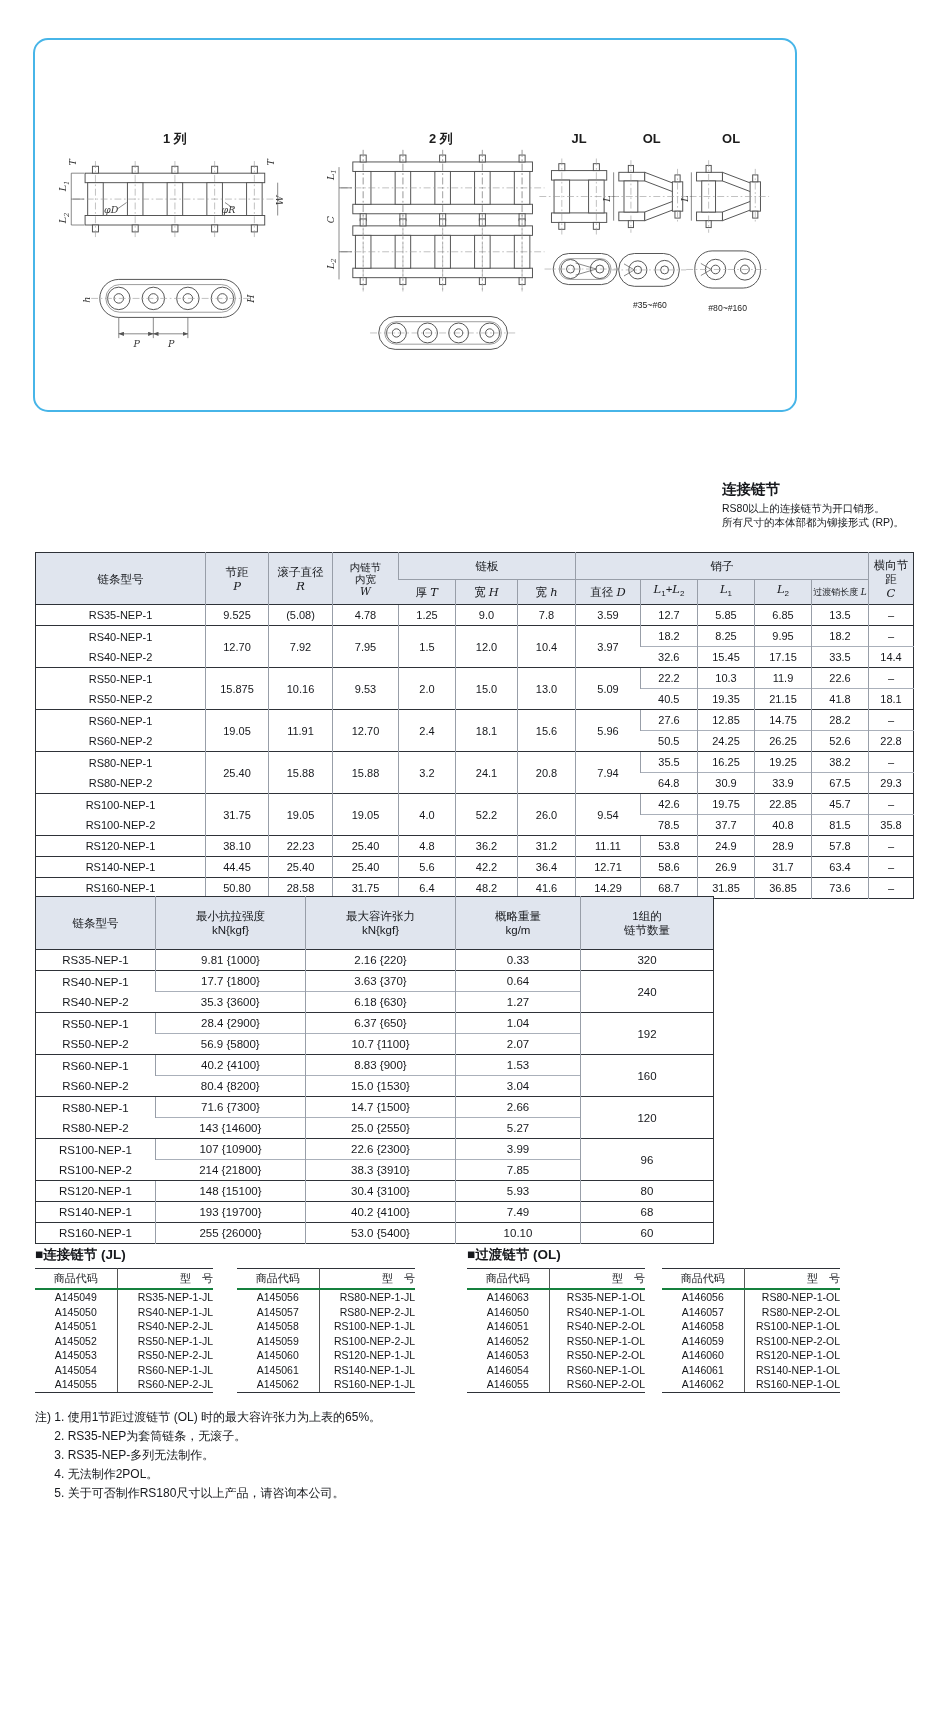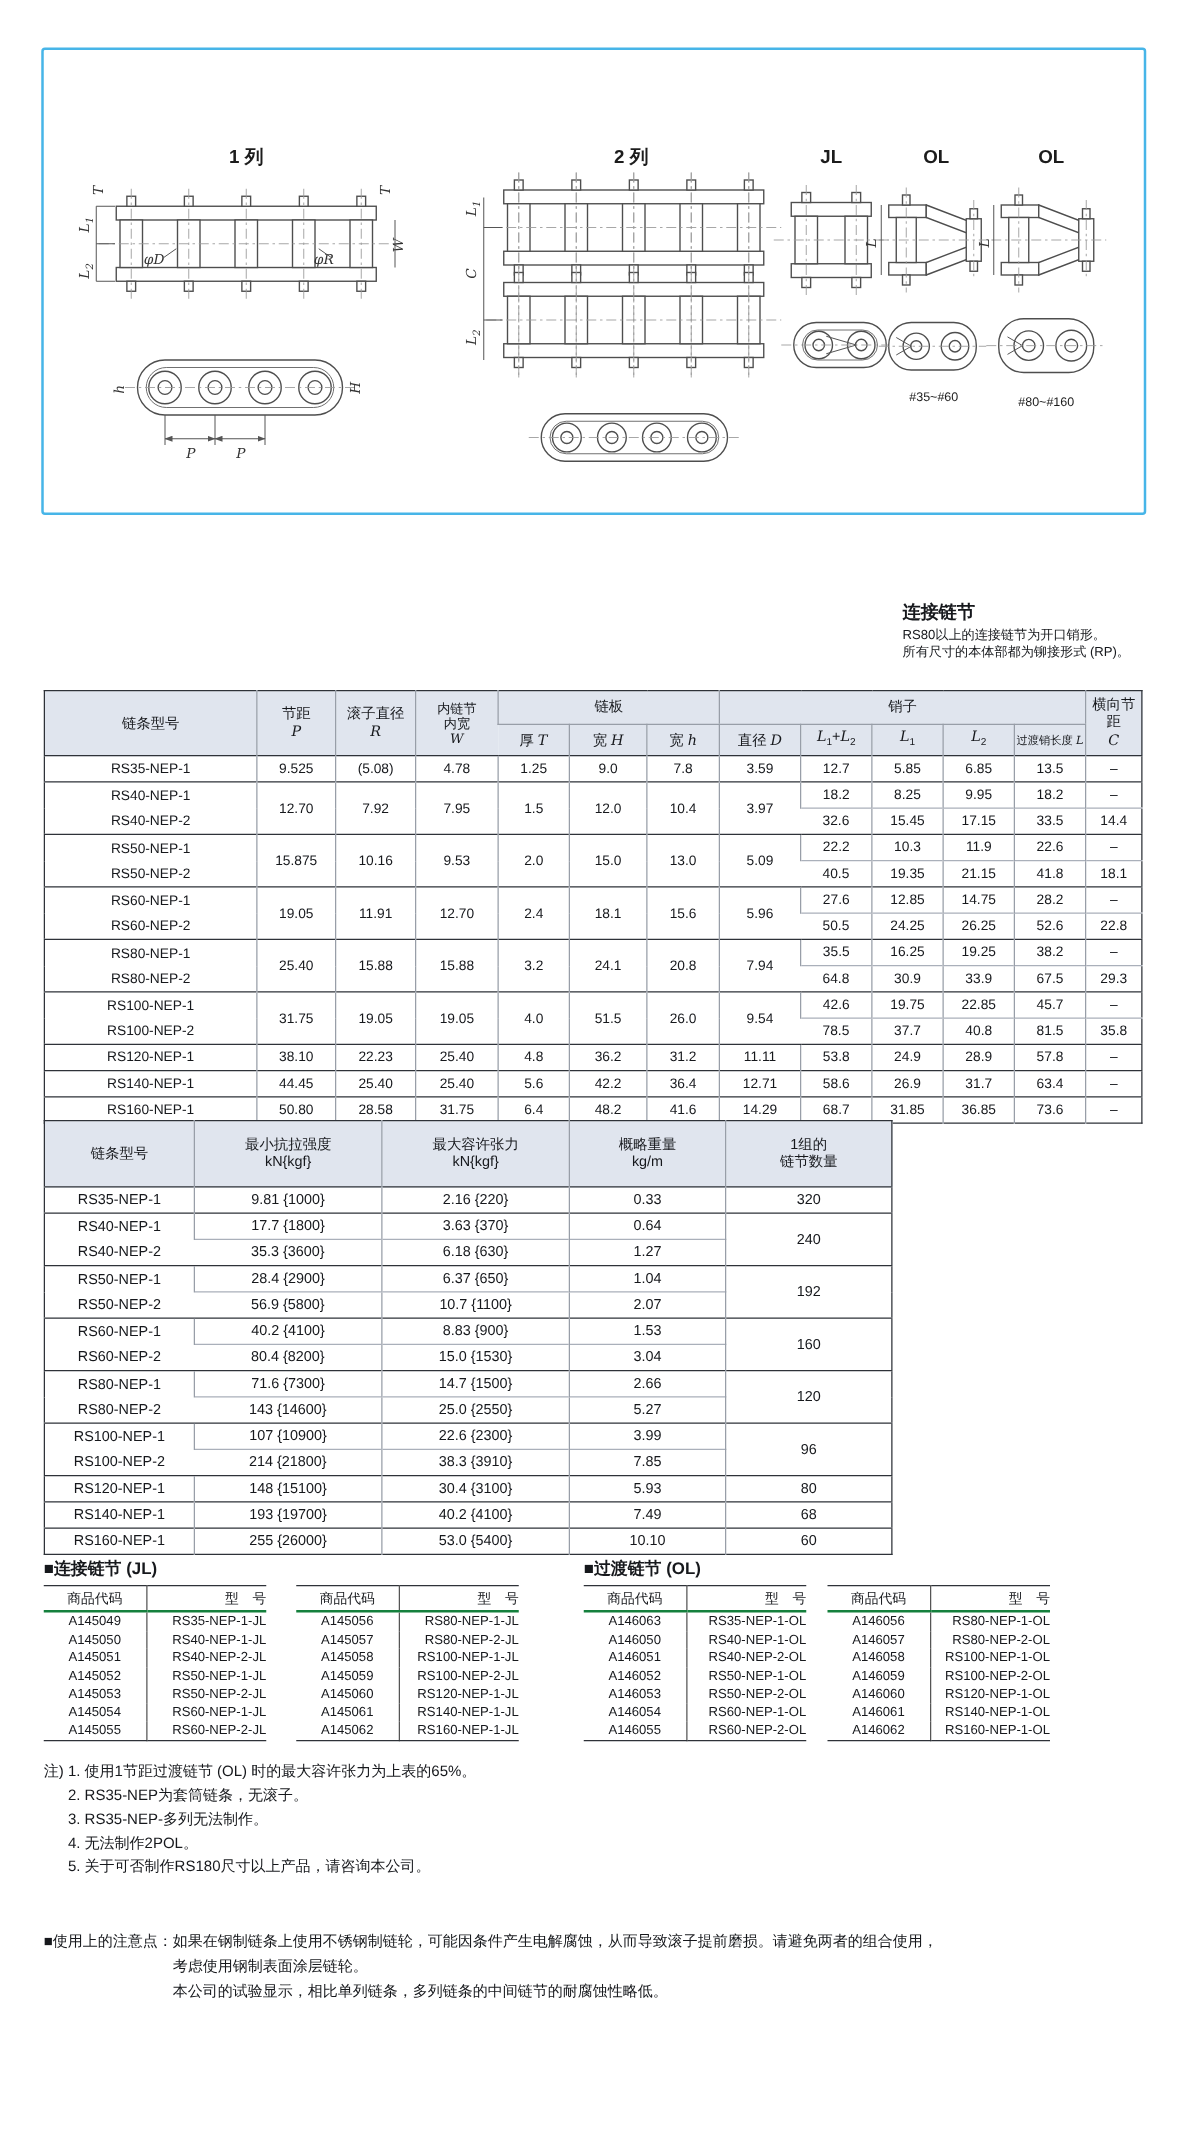--- a/index.html
+++ b/index.html
@@ -1,20 +1,20 @@
 <!DOCTYPE html>
 <html style="--hdr: #e0e5ee; --panel: #47b5e8;"><head>
 <meta charset="utf-8">
 <style>
   html,body{margin:0;padding:0;background:#fff;}
   .page{position:relative;width:950px;height:1716px;background:#fff;overflow:hidden;
         font-family:"Liberation Sans","DejaVu Sans",sans-serif;color:#16181c;}
   
-  .panel{position:absolute;left:33px;top:38px;width:884px;height:374px;box-sizing:border-box;
-         border:2.5px solid var(--panel,#47b5e8);border-radius:3px;}
+  .panel{position:absolute;left:33px;top:38px;width:764px;height:374px;box-sizing:border-box;
+         border:2.5px solid var(--panel,#47b5e8);border-radius:15px;}
   .panel svg{width:100%;height:100%;display:block;}
   .lbl{font:bold 15px "Liberation Sans",sans-serif;fill:#1c1c1c;}
   .dtxt{font:italic 11px "DejaVu Serif",serif;fill:#333;}
   .rng{font:10px "Liberation Sans",sans-serif;fill:#1c1c1c;}
   .ln{fill:#fff;stroke:#4e4e4e;stroke-width:1.1;}
   .ln2{fill:none;stroke:#707070;stroke-width:0.8;}
   .cl{stroke:#9a9a9a;stroke-width:0.7;stroke-dasharray:8 3 2 3;fill:none;}
   .dim{stroke:#555;stroke-width:0.8;fill:none;}
   
   .side-note{position:absolute;left:722px;top:480px;width:225px;}
@@ -446,21 +446,21 @@
         </tr>
         <tr class="group-start">
           <td class="c-model" rowspan="2">
             <div class="mline">RS100-NEP-1</div>
             <div class="mline">RS100-NEP-2</div>
           </td>
           <td rowspan="2">31.75</td>
           <td rowspan="2">19.05</td>
           <td rowspan="2">19.05</td>
           <td rowspan="2">4.0</td>
-          <td rowspan="2">51.5</td>
+          <td rowspan="2">52.2</td>
           <td rowspan="2">26.0</td>
           <td rowspan="2">9.54</td>
           <td>42.6</td>
           <td>19.75</td>
           <td>22.85</td>
           <td>45.7</td>
           <td>–</td>
         </tr>
         <tr class="sub-row">
           <td>78.5</td>
@@ -829,22 +829,14 @@
     <div class="prefix">注) </div>
     <div id="notes-items">
         <div>1. 使用1节距过渡链节 (OL) 时的最大容许张力为上表的65%。</div>
         <div>2. RS35-NEP为套筒链条，无滚子。</div>
         <div>3. RS35-NEP-多列无法制作。</div>
         <div>4. 无法制作2POL。</div>
         <div>5. 关于可否制作RS180尺寸以上产品，请咨询本公司。</div>
       </div>
   </div>
 
-  <div class="caution">
-    <div class="label">■使用上的注意点：</div>
-    <div>
-      <div>如果在钢制链条上使用不锈钢制链轮，可能因条件产生电解腐蚀，从而导致滚子提前磨损。请避免两者的组合使用，</div>
-      <div>考虑使用钢制表面涂层链轮。</div>
-      <div>本公司的试验显示，相比单列链条，多列链条的中间链节的耐腐蚀性略低。</div>
-    </div>
-  </div>
 
 </div>
 
 </body></html>

